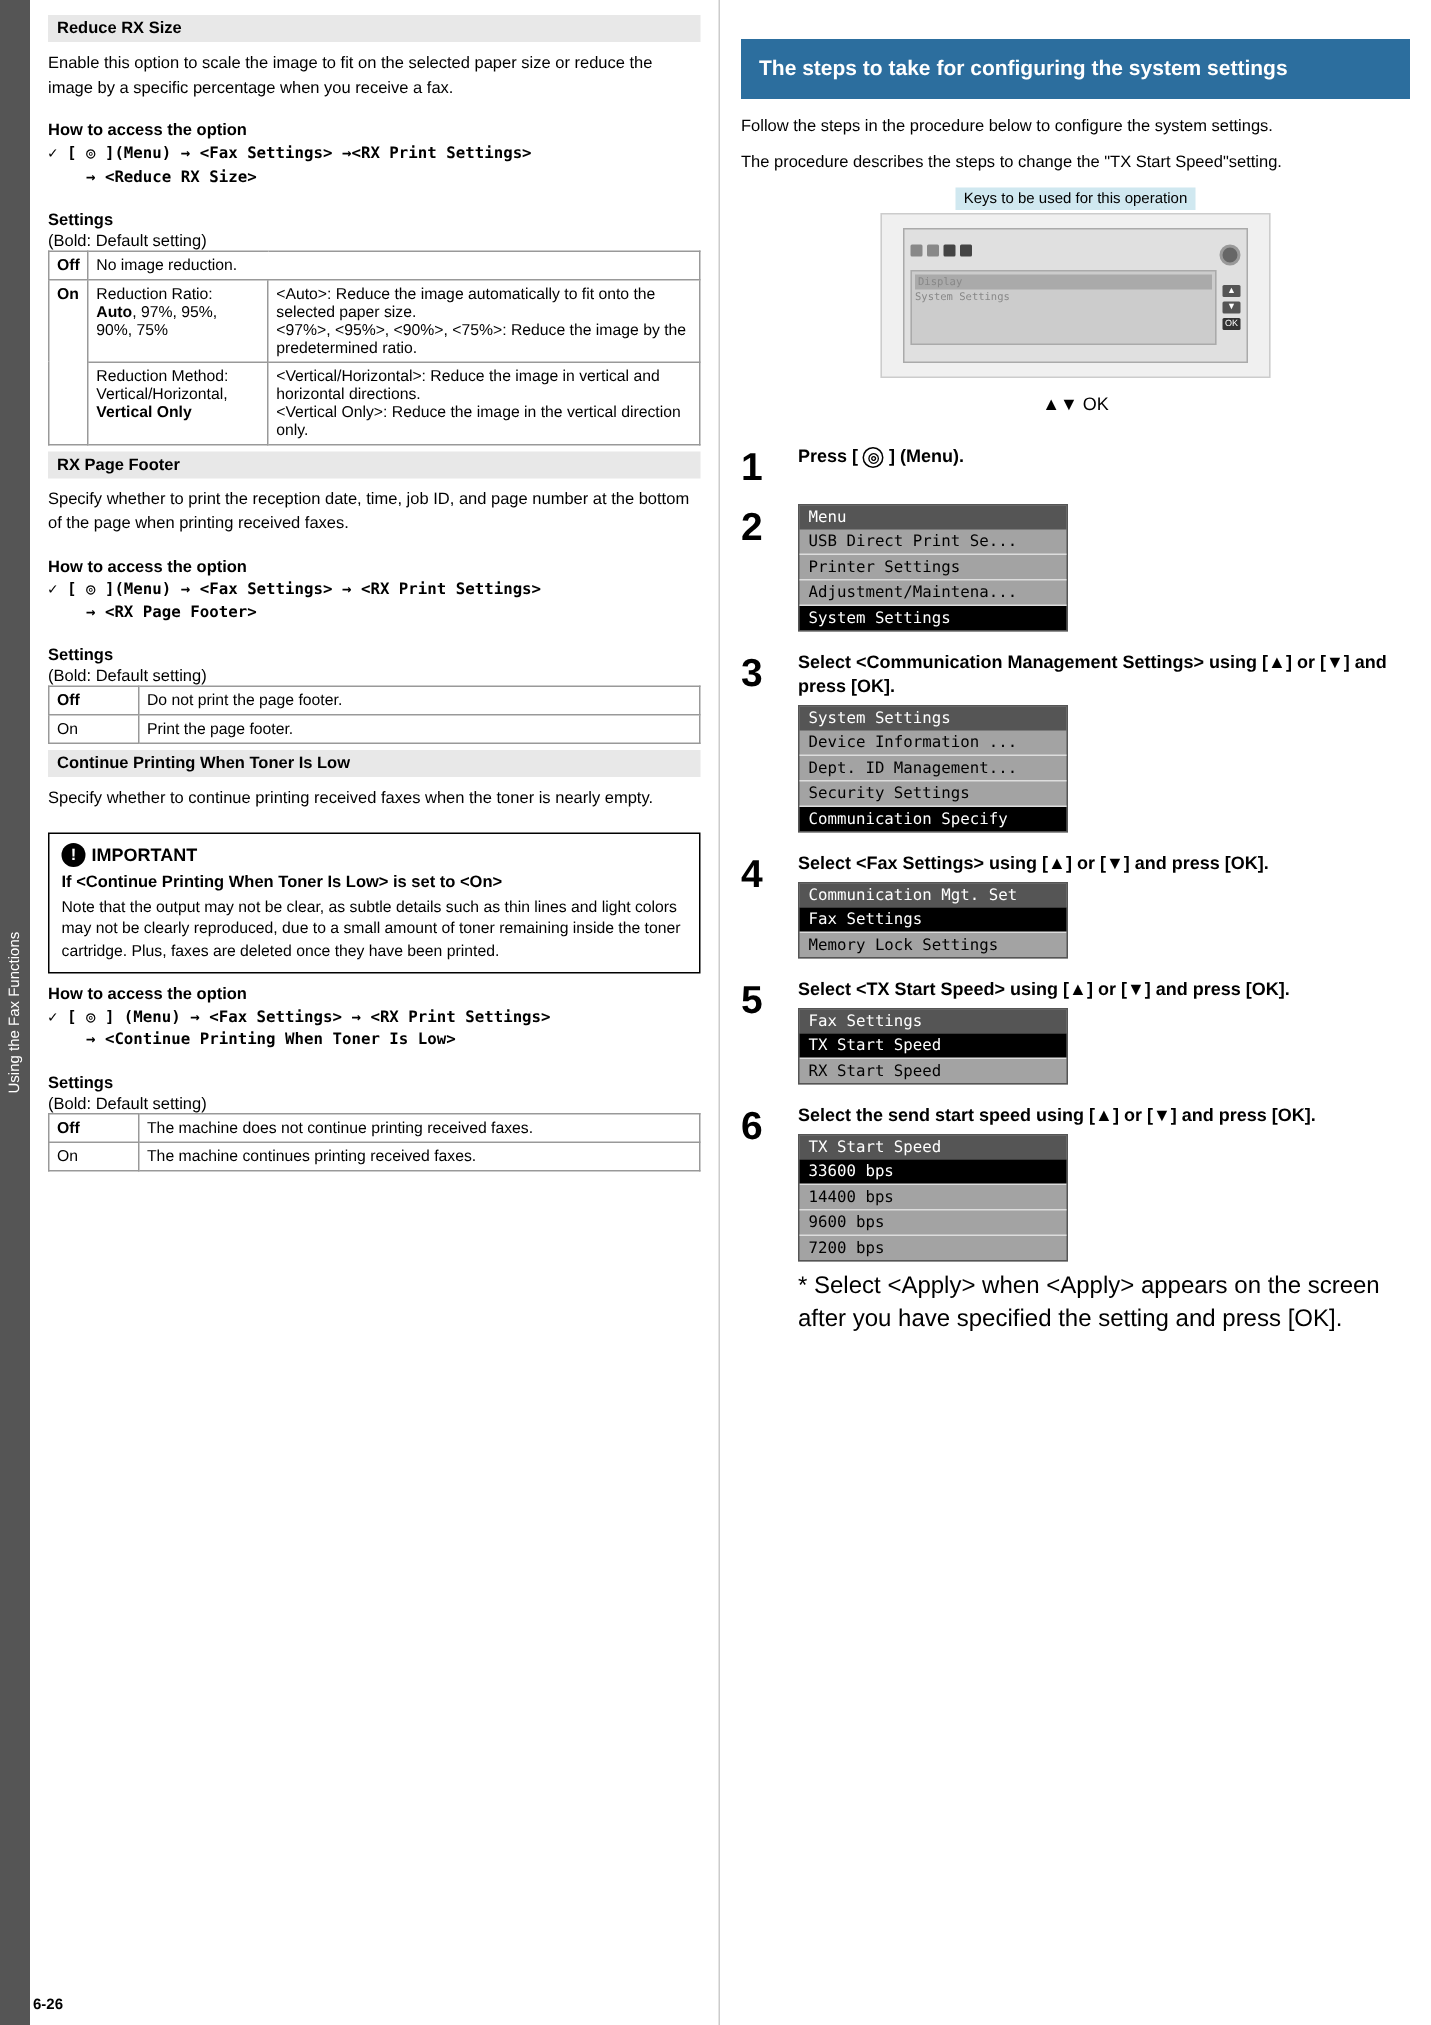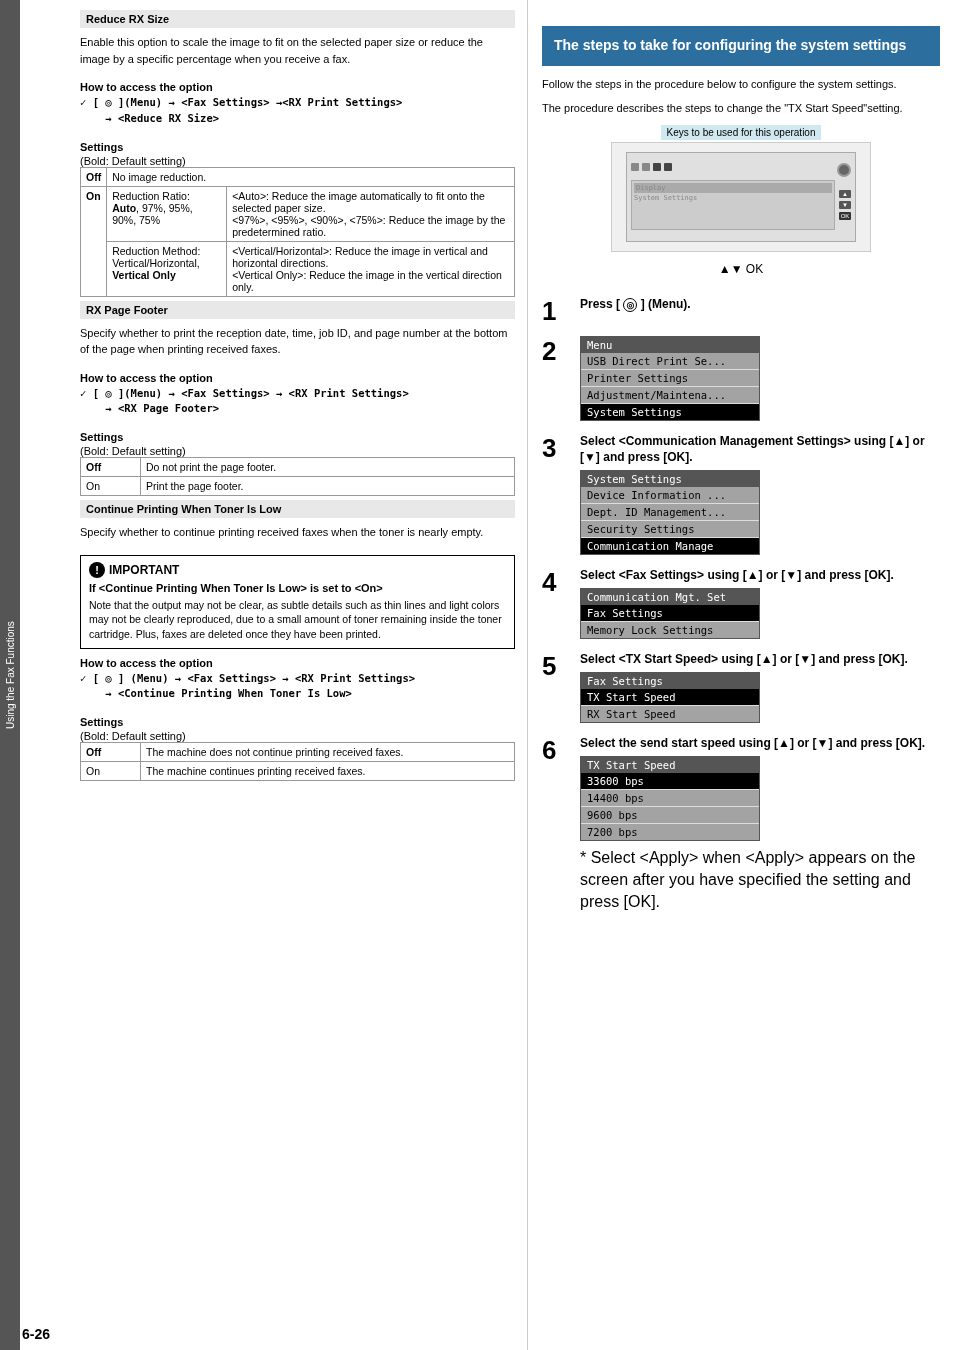--- a/index.html
+++ b/index.html
@@ -33,21 +33,20 @@
       justify-content: center;
       width: 20px;
       min-height: 100%;
     }
 
     
     .main-content {
       display: flex;
       flex: 1;
       flex-direction: row;
-      margin-left: 48px;
     }
 
     .left-panel {
       width: 460px;
       padding: 10px 12px;
       border-right: 1px solid #ccc;
     }
 
     .right-panel {
       flex: 1;
@@ -254,21 +253,21 @@
 
     .menu-popup-item:last-child {
       border-bottom: none;
     }
 
     
     .page-footer {
       position: absolute;
       bottom: 8px;
       left: 22px;
-      font-size: 14px;
+      font-size: 10px;
       font-weight: bold;
     }
 
     
     .path-text {
       font-family: monospace;
       font-size: 10.5px;
       font-weight: bold;
     }
   </style>
@@ -438,21 +437,21 @@
 
       <div class="step">
         <div class="step-number">3</div>
         <div class="step-content">
           <div class="step-text">Select &lt;Communication Management Settings&gt; using [▲] or [▼] and press [OK].</div>
           <div class="menu-popup">
             <div class="menu-popup-title">System Settings</div>
             <div class="menu-popup-item">Device Information ...</div>
             <div class="menu-popup-item">Dept. ID Management...</div>
             <div class="menu-popup-item">Security Settings</div>
-            <div class="menu-popup-item selected">Communication Manage</div>
+            <div class="menu-popup-item selected">Communication Specify</div>
           </div>
         </div>
       </div>
 
       <div class="step">
         <div class="step-number">4</div>
         <div class="step-content">
           <div class="step-text">Select &lt;Fax Settings&gt; using [▲] or [▼] and press [OK].</div>
           <div class="menu-popup">
             <div class="menu-popup-title">Communication Mgt. Set</div>

